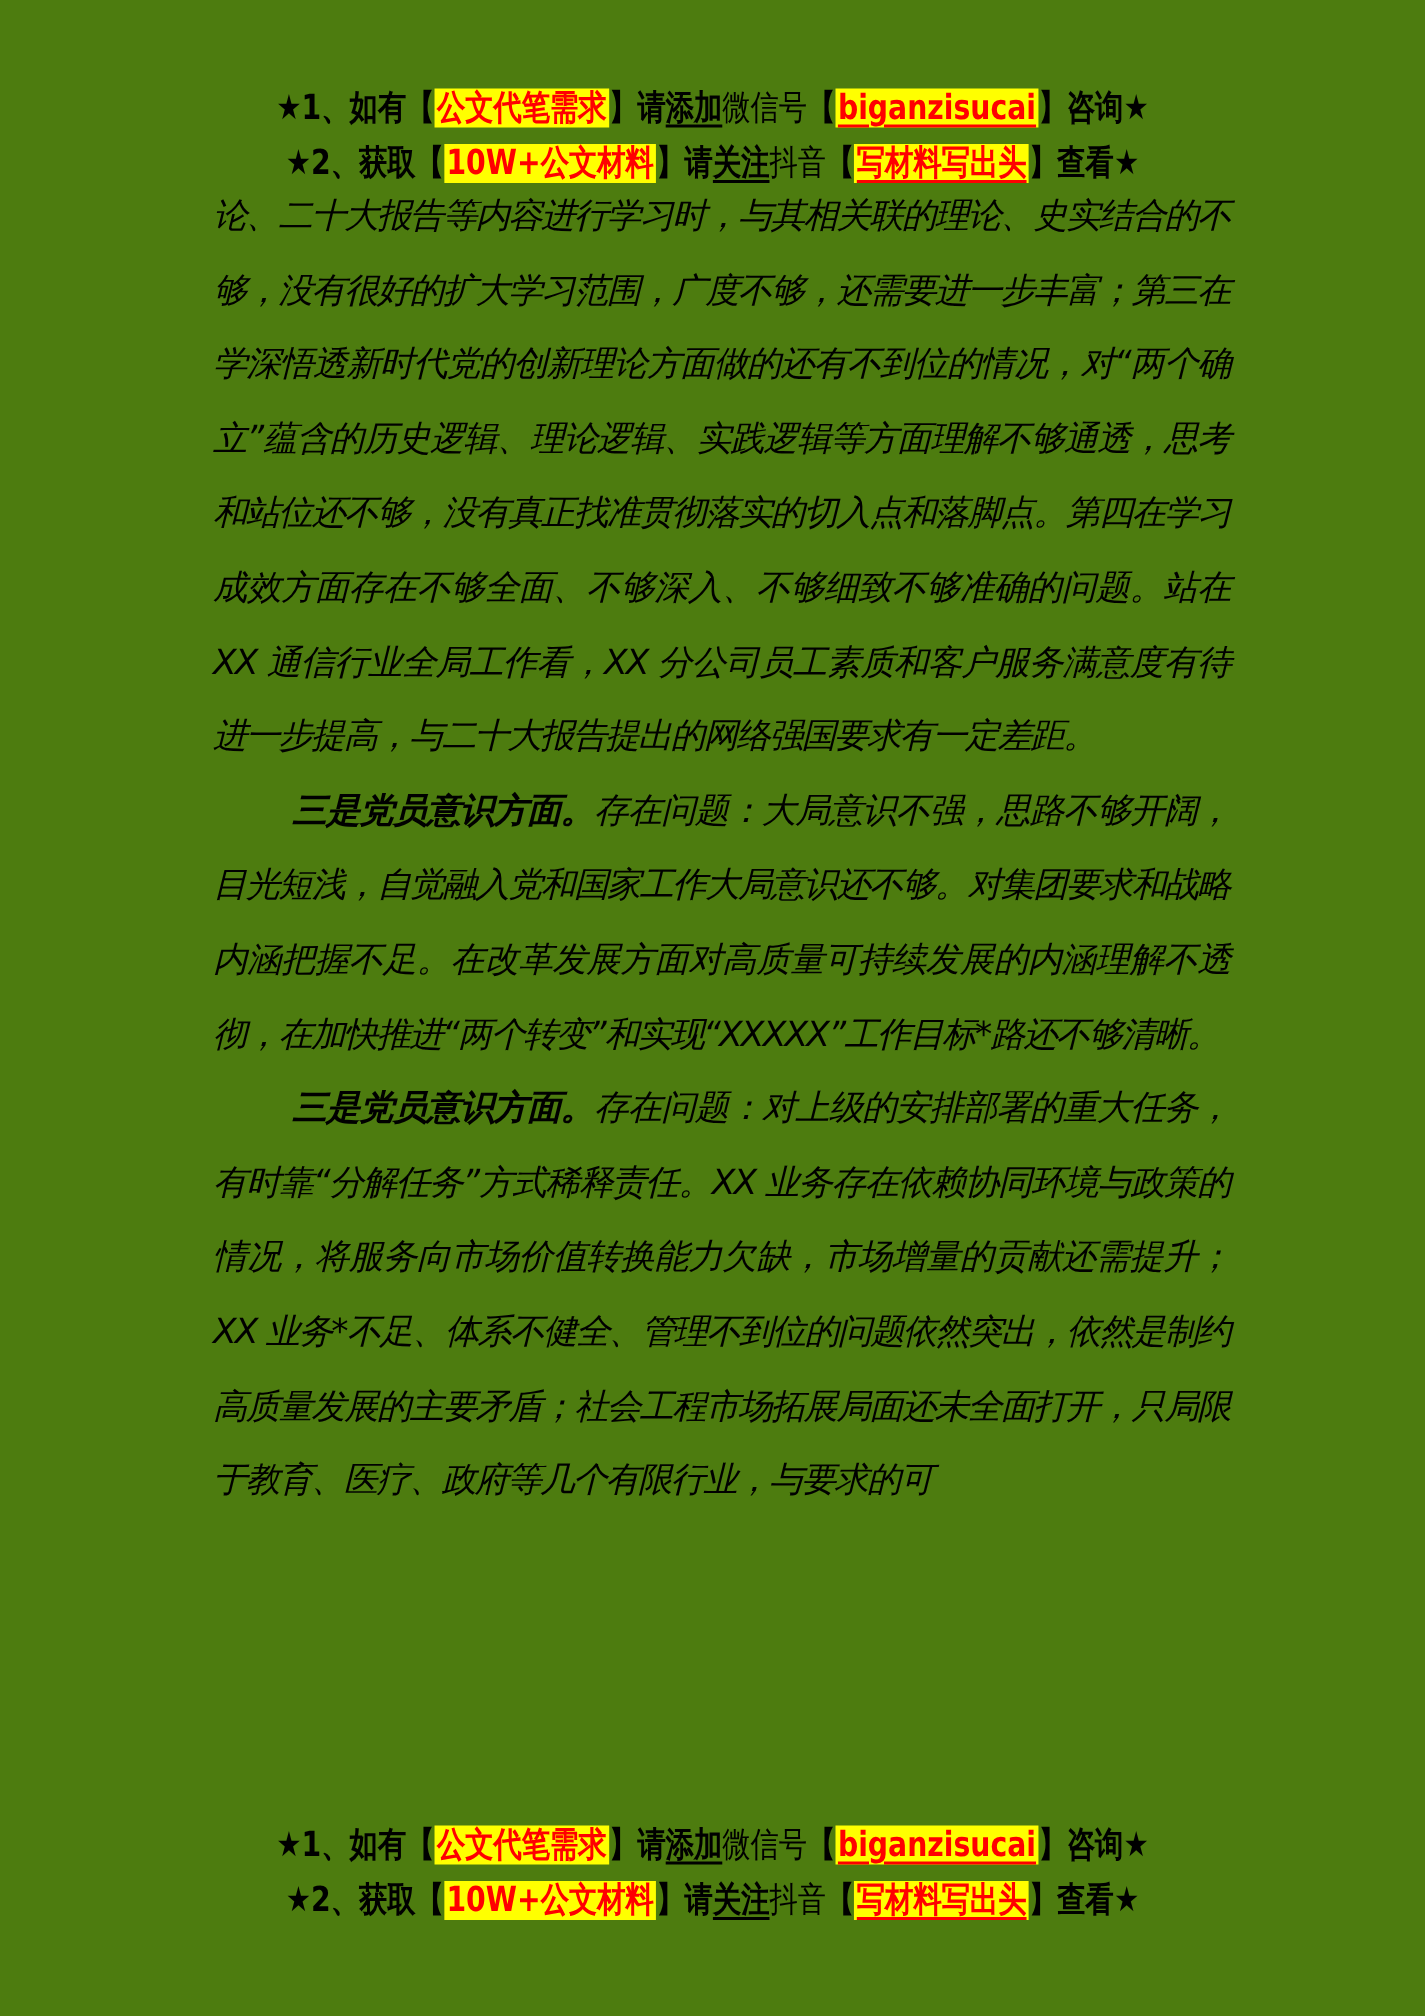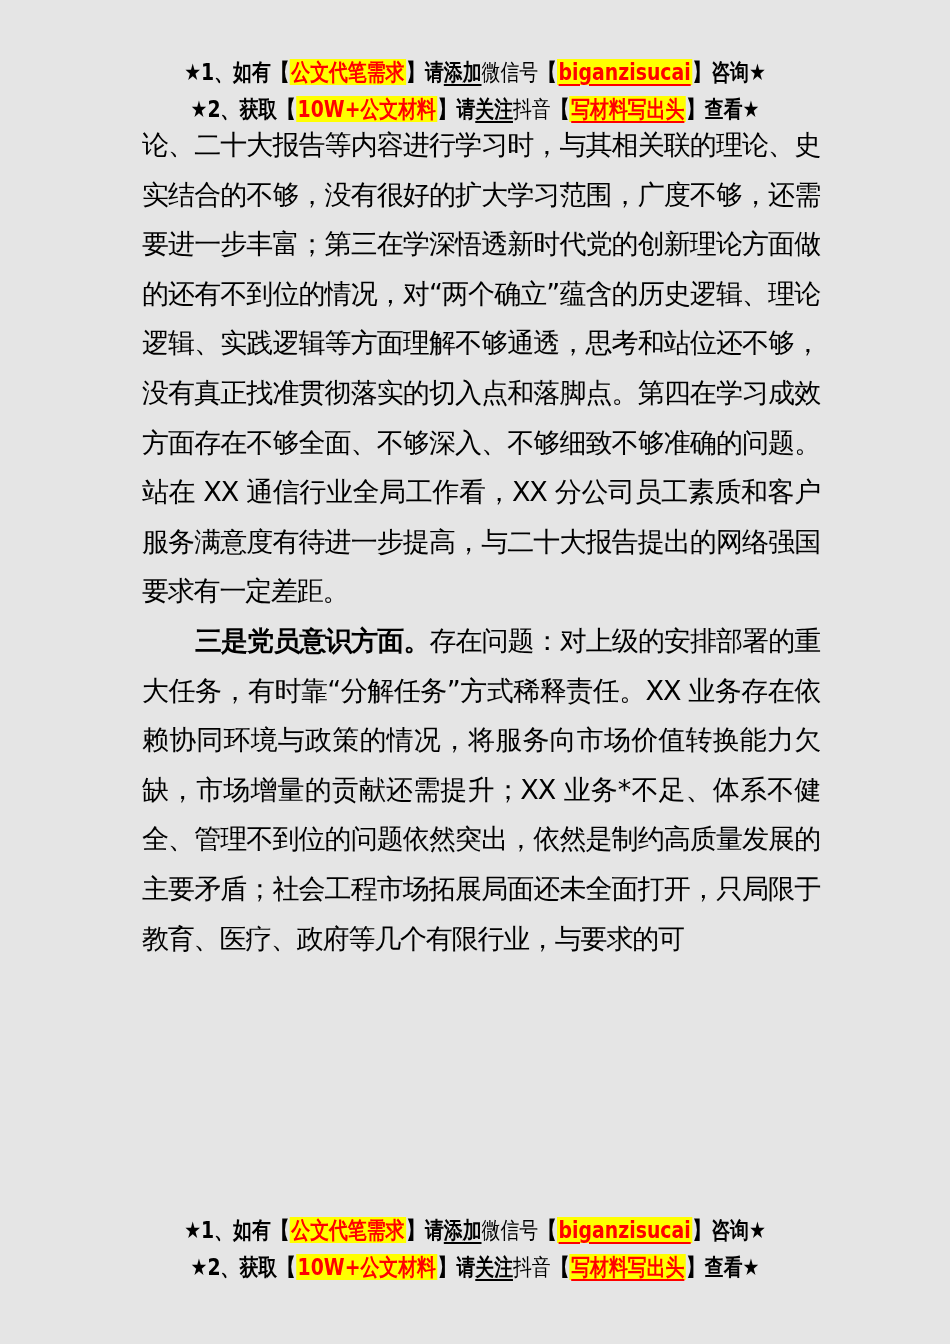--- a/index.html
+++ b/index.html
@@ -1,19 +1,19 @@
 <!DOCTYPE html>
 <html lang="zh"><head>
 <meta charset="utf-8">
 <style>
   html,body{margin:0;padding:0;background:#ffffff;}
   .page{
     position:relative;
     width:950px;height:1344px;
-    background:#e5e5e5;
+    background:#4d7c0f;
     overflow:hidden;
     font-family:"DejaVu Sans",sans-serif;
     color:#000;
   }
   
   .banner{
     position:absolute;left:0;right:0;
     text-align:center;
     font-size:23px;
     line-height:37px;
@@ -27,45 +27,49 @@
   .seg-b{font-weight:bold;color:#000;}
   .seg-n{font-weight:normal;color:#000;}
   .seg-bu{font-weight:bold;color:#000;text-decoration:underline;text-underline-offset:4px;}
   .seg-hl{font-weight:bold;color:#ff0000;background:#ffff00;padding:0 2px;}
   .seg-hlu{font-weight:bold;color:#ff0000;background:#ffff00;padding:0 2px;
            text-decoration:underline;text-underline-offset:4px;}
   
   .doc-body{
     position:absolute;
     top:120px;left:142px;width:678px;
-    font-size:27px;
+    font-size:23px;
     line-height:49.6px;
     letter-spacing:-1.2px;
     text-align:justify;
     color:#000;
+    font-style:italic;
   }
   .doc-body p{margin:0;padding:0;}
   .doc-body p.indent{text-indent:53px;}
   .doc-body b{font-weight:bold;}
 </style>
 </head>
 <body>
 
 <div class="page">
 
   <div class="banner top">
     <div><span class="seg-b">★1、如有【</span><span class="seg-hl">公文代笔需求</span><span class="seg-b">】请</span><span class="seg-bu">添加</span><span class="seg-n">微信号</span><span class="seg-b">【</span><span class="seg-hlu">biganzisucai</span><span class="seg-b">】咨询★</span></div>
     <div><span class="seg-b">★2、获取【</span><span class="seg-hl">10W+公文材料</span><span class="seg-b">】请</span><span class="seg-bu">关注</span><span class="seg-n">抖音</span><span class="seg-b">【</span><span class="seg-hlu">写材料写出头</span><span class="seg-b">】查看★</span></div>
   </div>
 
   <div class="doc-body">
     <p>
       <b></b><span>论、二十大报告等内容进行学习时，与其相关联的理论、史实结合的不够，没有很好的扩大学习范围，广度不够，还需要进一步丰富；第三在学深悟透新时代党的创新理论方面做的还有不到位的情况，对“两个确立”蕴含的历史逻辑、理论逻辑、实践逻辑等方面理解不够通透，思考和站位还不够，没有真正找准贯彻落实的切入点和落脚点。第四在学习成效方面存在不够全面、不够深入、不够细致不够准确的问题。站在 XX 通信行业全局工作看，XX 分公司员工素质和客户服务满意度有待进一步提高，与二十大报告提出的网络强国要求有一定差距。</span>
     </p>
     <p class="indent">
+      <b>三是党员意识方面。</b><span>存在问题：大局意识不强，思路不够开阔，目光短浅，自觉融入党和国家工作大局意识还不够。对集团要求和战略内涵把握不足。在改革发展方面对高质量可持续发展的内涵理解不透彻，在加快推进“两个转变”和实现“XXXXX”工作目标*路还不够清晰。</span>
+    </p>
+    <p class="indent">
       <b>三是党员意识方面。</b><span>存在问题：对上级的安排部署的重大任务，有时靠“分解任务”方式稀释责任。XX 业务存在依赖协同环境与政策的情况，将服务向市场价值转换能力欠缺，市场增量的贡献还需提升；XX 业务*不足、体系不健全、管理不到位的问题依然突出，依然是制约高质量发展的主要矛盾；社会工程市场拓展局面还未全面打开，只局限于教育、医疗、政府等几个有限行业，与要求的可</span>
     </p>
   </div>
 
   <div class="banner bottom">
     <div><span class="seg-b">★1、如有【</span><span class="seg-hl">公文代笔需求</span><span class="seg-b">】请</span><span class="seg-bu">添加</span><span class="seg-n">微信号</span><span class="seg-b">【</span><span class="seg-hlu">biganzisucai</span><span class="seg-b">】咨询★</span></div>
     <div><span class="seg-b">★2、获取【</span><span class="seg-hl">10W+公文材料</span><span class="seg-b">】请</span><span class="seg-bu">关注</span><span class="seg-n">抖音</span><span class="seg-b">【</span><span class="seg-hlu">写材料写出头</span><span class="seg-b">】查看★</span></div>
   </div>
 
 </div>

